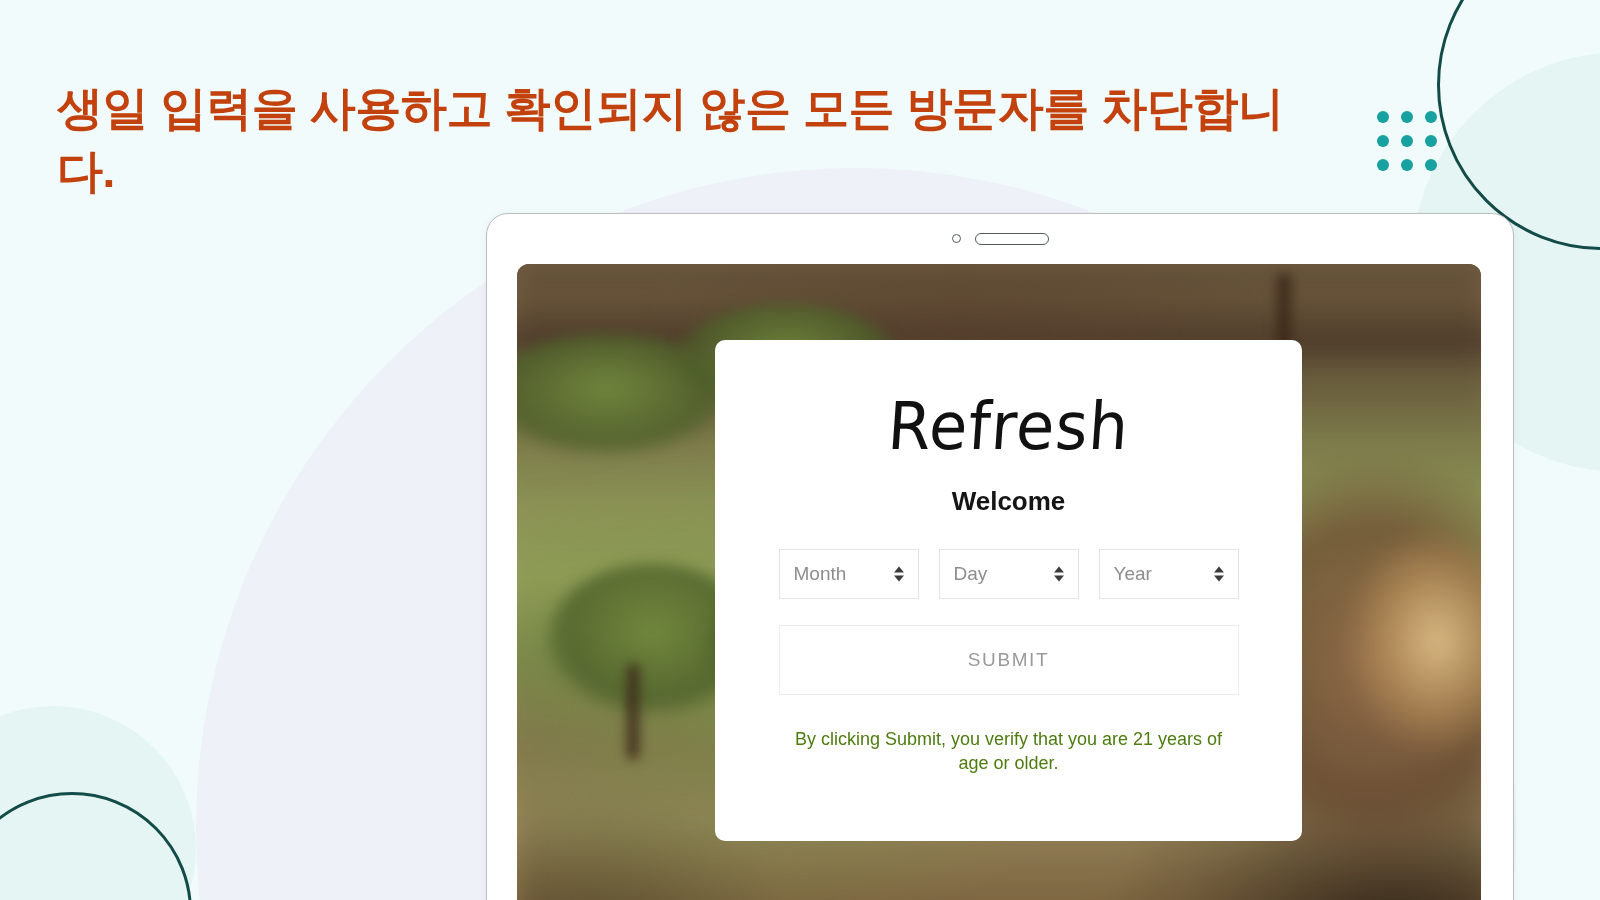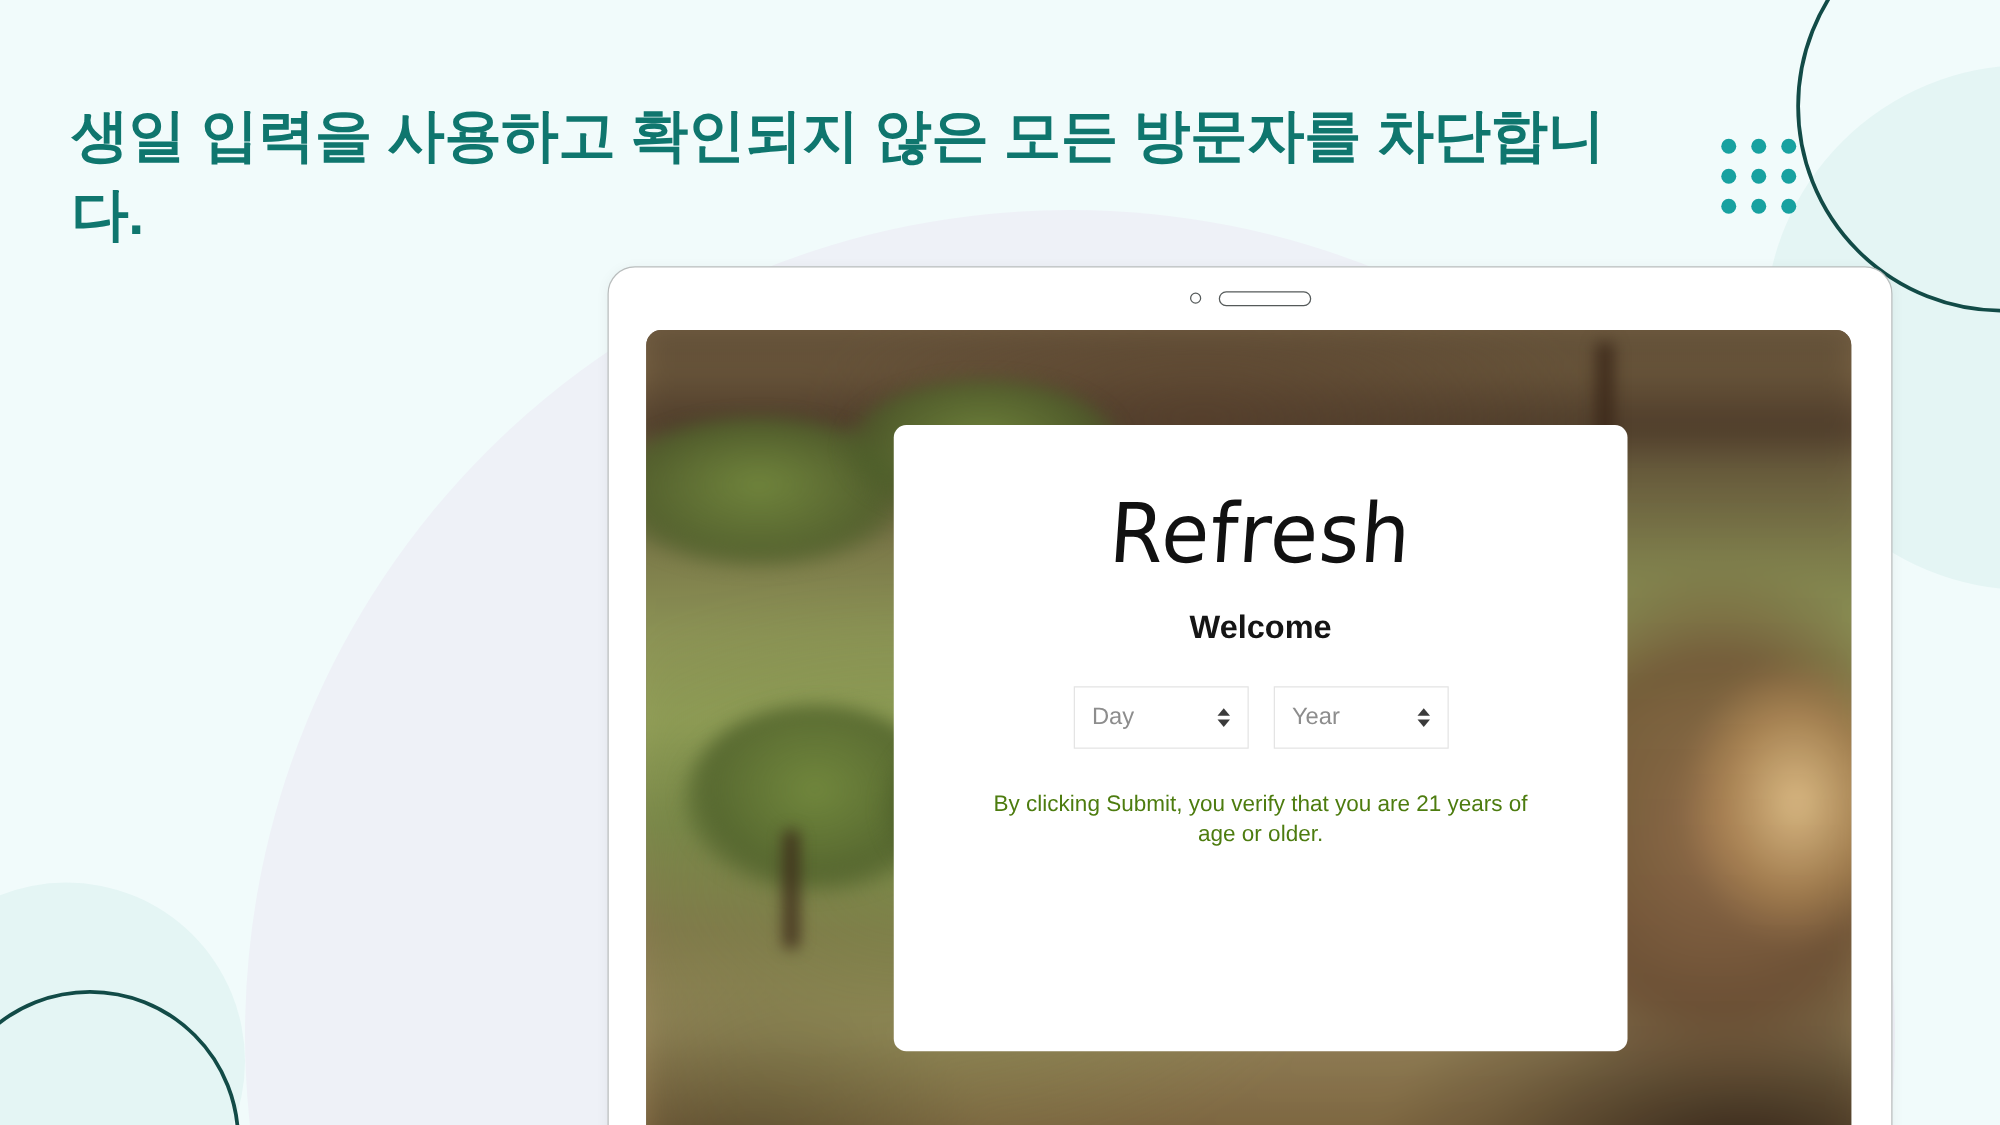--- a/index.html
+++ b/index.html
@@ -73,21 +73,21 @@
   
   .headline {
     position: absolute;
     left: 57px;
     top: 46px;
     width: 1230px;
     z-index: 5;
     font-size: 46px;
     font-weight: bold;
     line-height: 1.38;
-    color: #0f766e;
+    color: #c2410c;
     letter-spacing: -0.4px;
   }
 
   
   .dot-grid {
     position: absolute;
     left: 1377px;
     top: 111px;
     z-index: 6;
     display: grid;
@@ -349,31 +349,39 @@
     <div class="tree" style="left:160px; top:40px;  width:220px; height:110px;"></div>
     <div class="trunk" style="left:760px; top:10px; width:14px; height:120px;"></div>
   </div>
 
   <div class="gate" style="left:228px; top:126px;">
     <div class="brand">Refresh</div>
     <div class="welcome">Welcome</div>
 
     <div class="date-row">
       <div class="select">
+        <span class="select-label">Month</span>
+        <span class="spin">
+          <b class="up"></b>
+          <b class="down"></b>
+        </span>
+      </div>
+      <div class="select">
         <span class="select-label">Day</span>
         <span class="spin">
           <b class="up"></b>
           <b class="down"></b>
         </span>
       </div>
       <div class="select">
         <span class="select-label">Year</span>
         <span class="spin">
           <b class="up"></b>
           <b class="down"></b>
         </span>
       </div>
     </div>
 
+    <div class="submit">SUBMIT</div>
 
     <div class="legal">By clicking Submit, you verify that you are 21 years of age or older.</div>
   </div>
 </div>
 
 </body></html>

